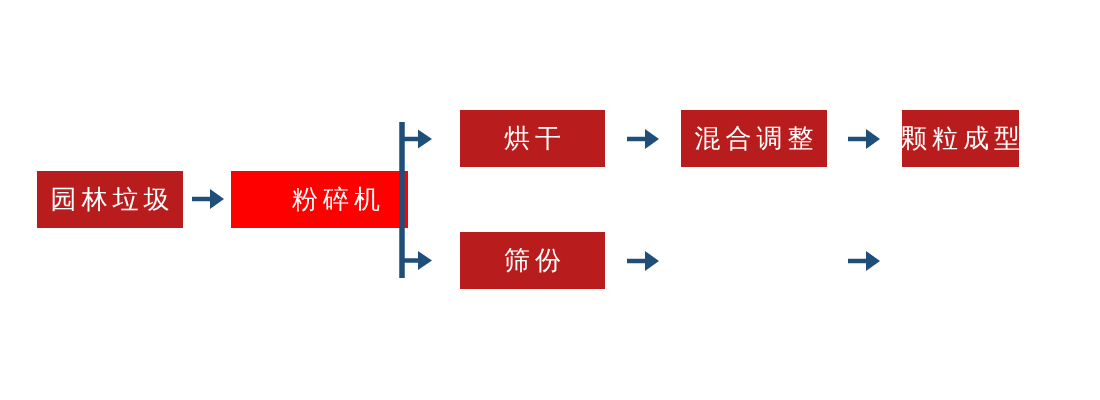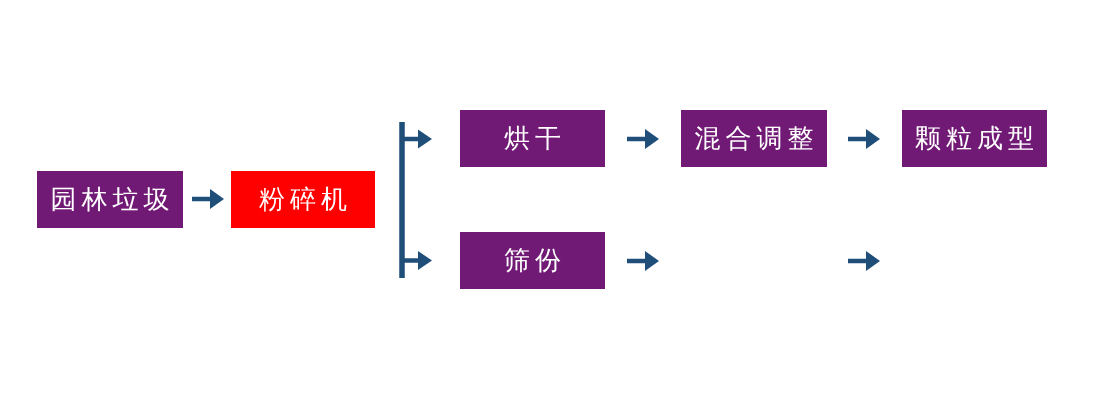--- a/index.html
+++ b/index.html
@@ -21,42 +21,42 @@
     display: flex;
     align-items: center;
     justify-content: center;
     color: #ffffff;
     font-size: 26px;
     font-weight: 400;
     letter-spacing: 5px;
     text-indent: 5px;
     white-space: nowrap;
   }
-  .blue  { background: #701a75; }
-  .red   { background: #fe0000; }
+  .blue  { background: #b91c1c; }
+  .red   { background: #fe0000; padding-left: 33px; }
 
   .arrow-icon {
     position: absolute;
     width: 34px;
     height: 28px;
   }
   
   .box-source   { left: 37px;  top: 171px; width: 146px; }
   .arrow-main   { left: 191px; top: 185px; }
   .box-crusher  { left: 231px; top: 171px; width: 144px; }
 
   
   .bracket { position: absolute; left: 399px; top: 121px; width: 37px; height: 158px; }
 
   
   .r1 { top: 110px; }
   .r2 { top: 232px; }
   .c1 { left: 460px; width: 145px; }
   .c2 { left: 681px; width: 146px; }
-  .c3 { left: 902px; width: 145px; }
+  .c3 { left: 902px; width: 117px; }
   .arrow-r1 { top: 125px; }
   .arrow-r2 { top: 247px; }
   .arrow-ca { left: 626px; }
   .arrow-cb { left: 847px; }
 </style>
 </head>
 <body>
 
 <div class="stage">
 

